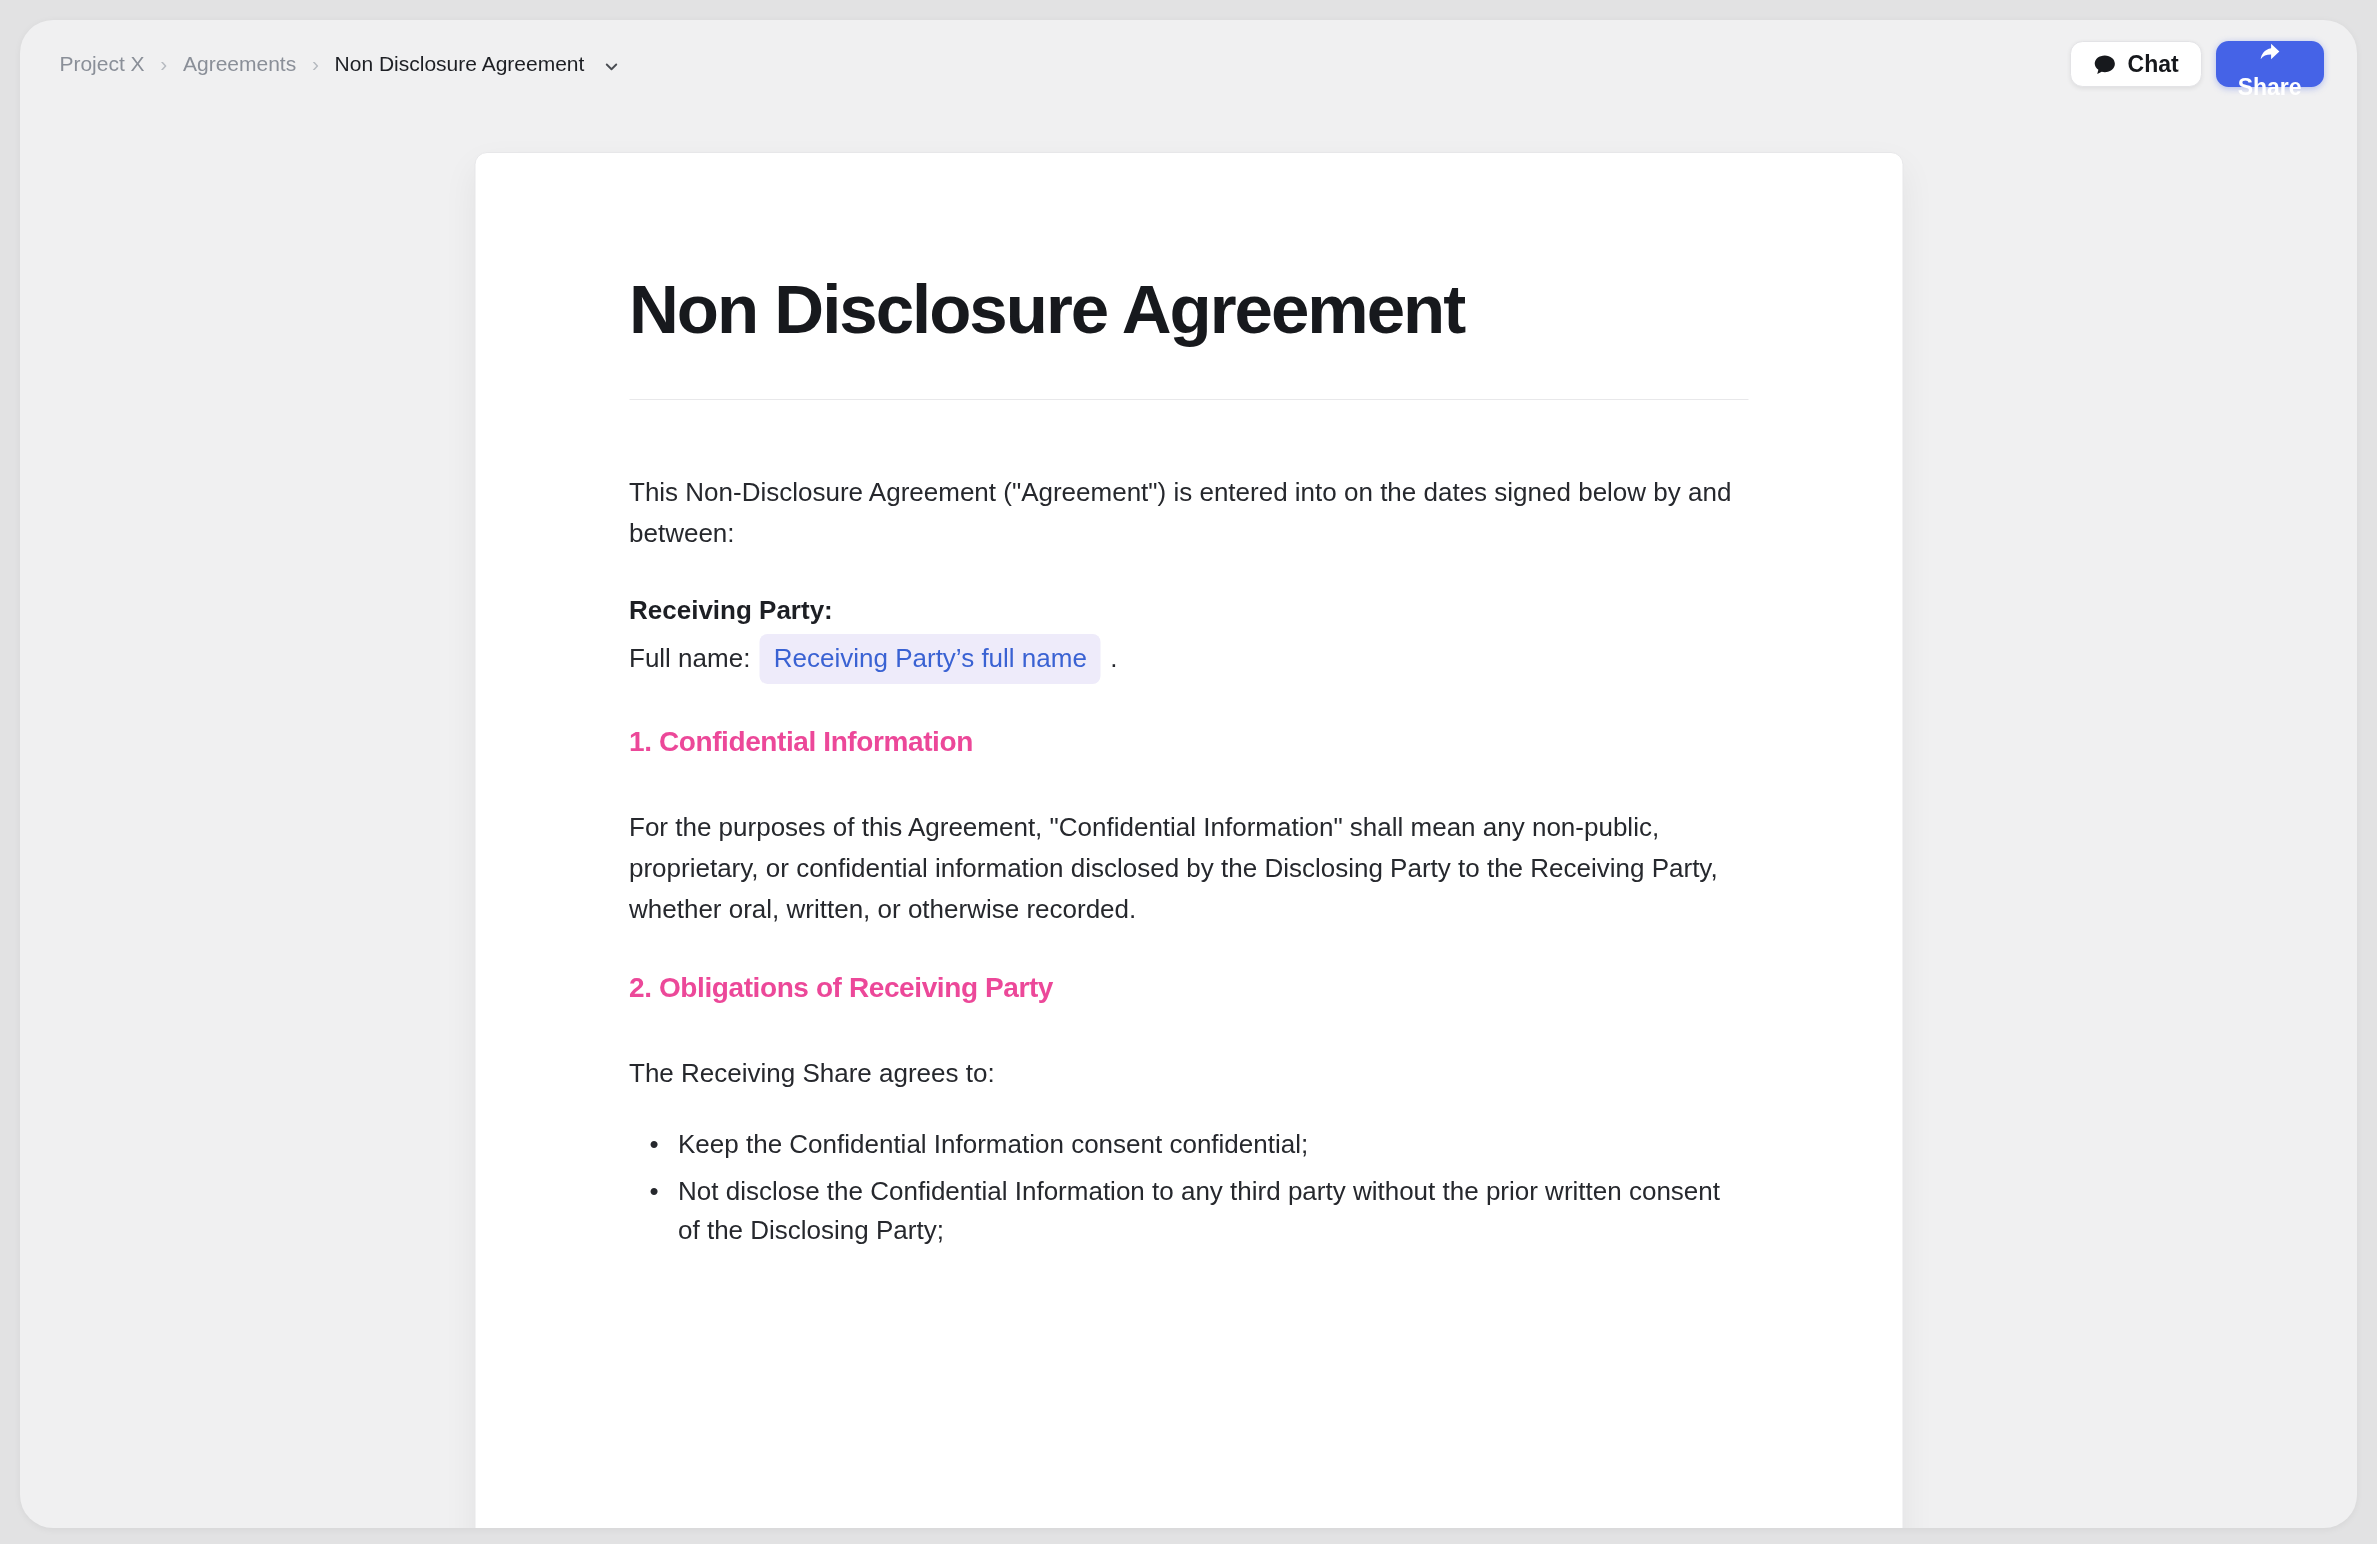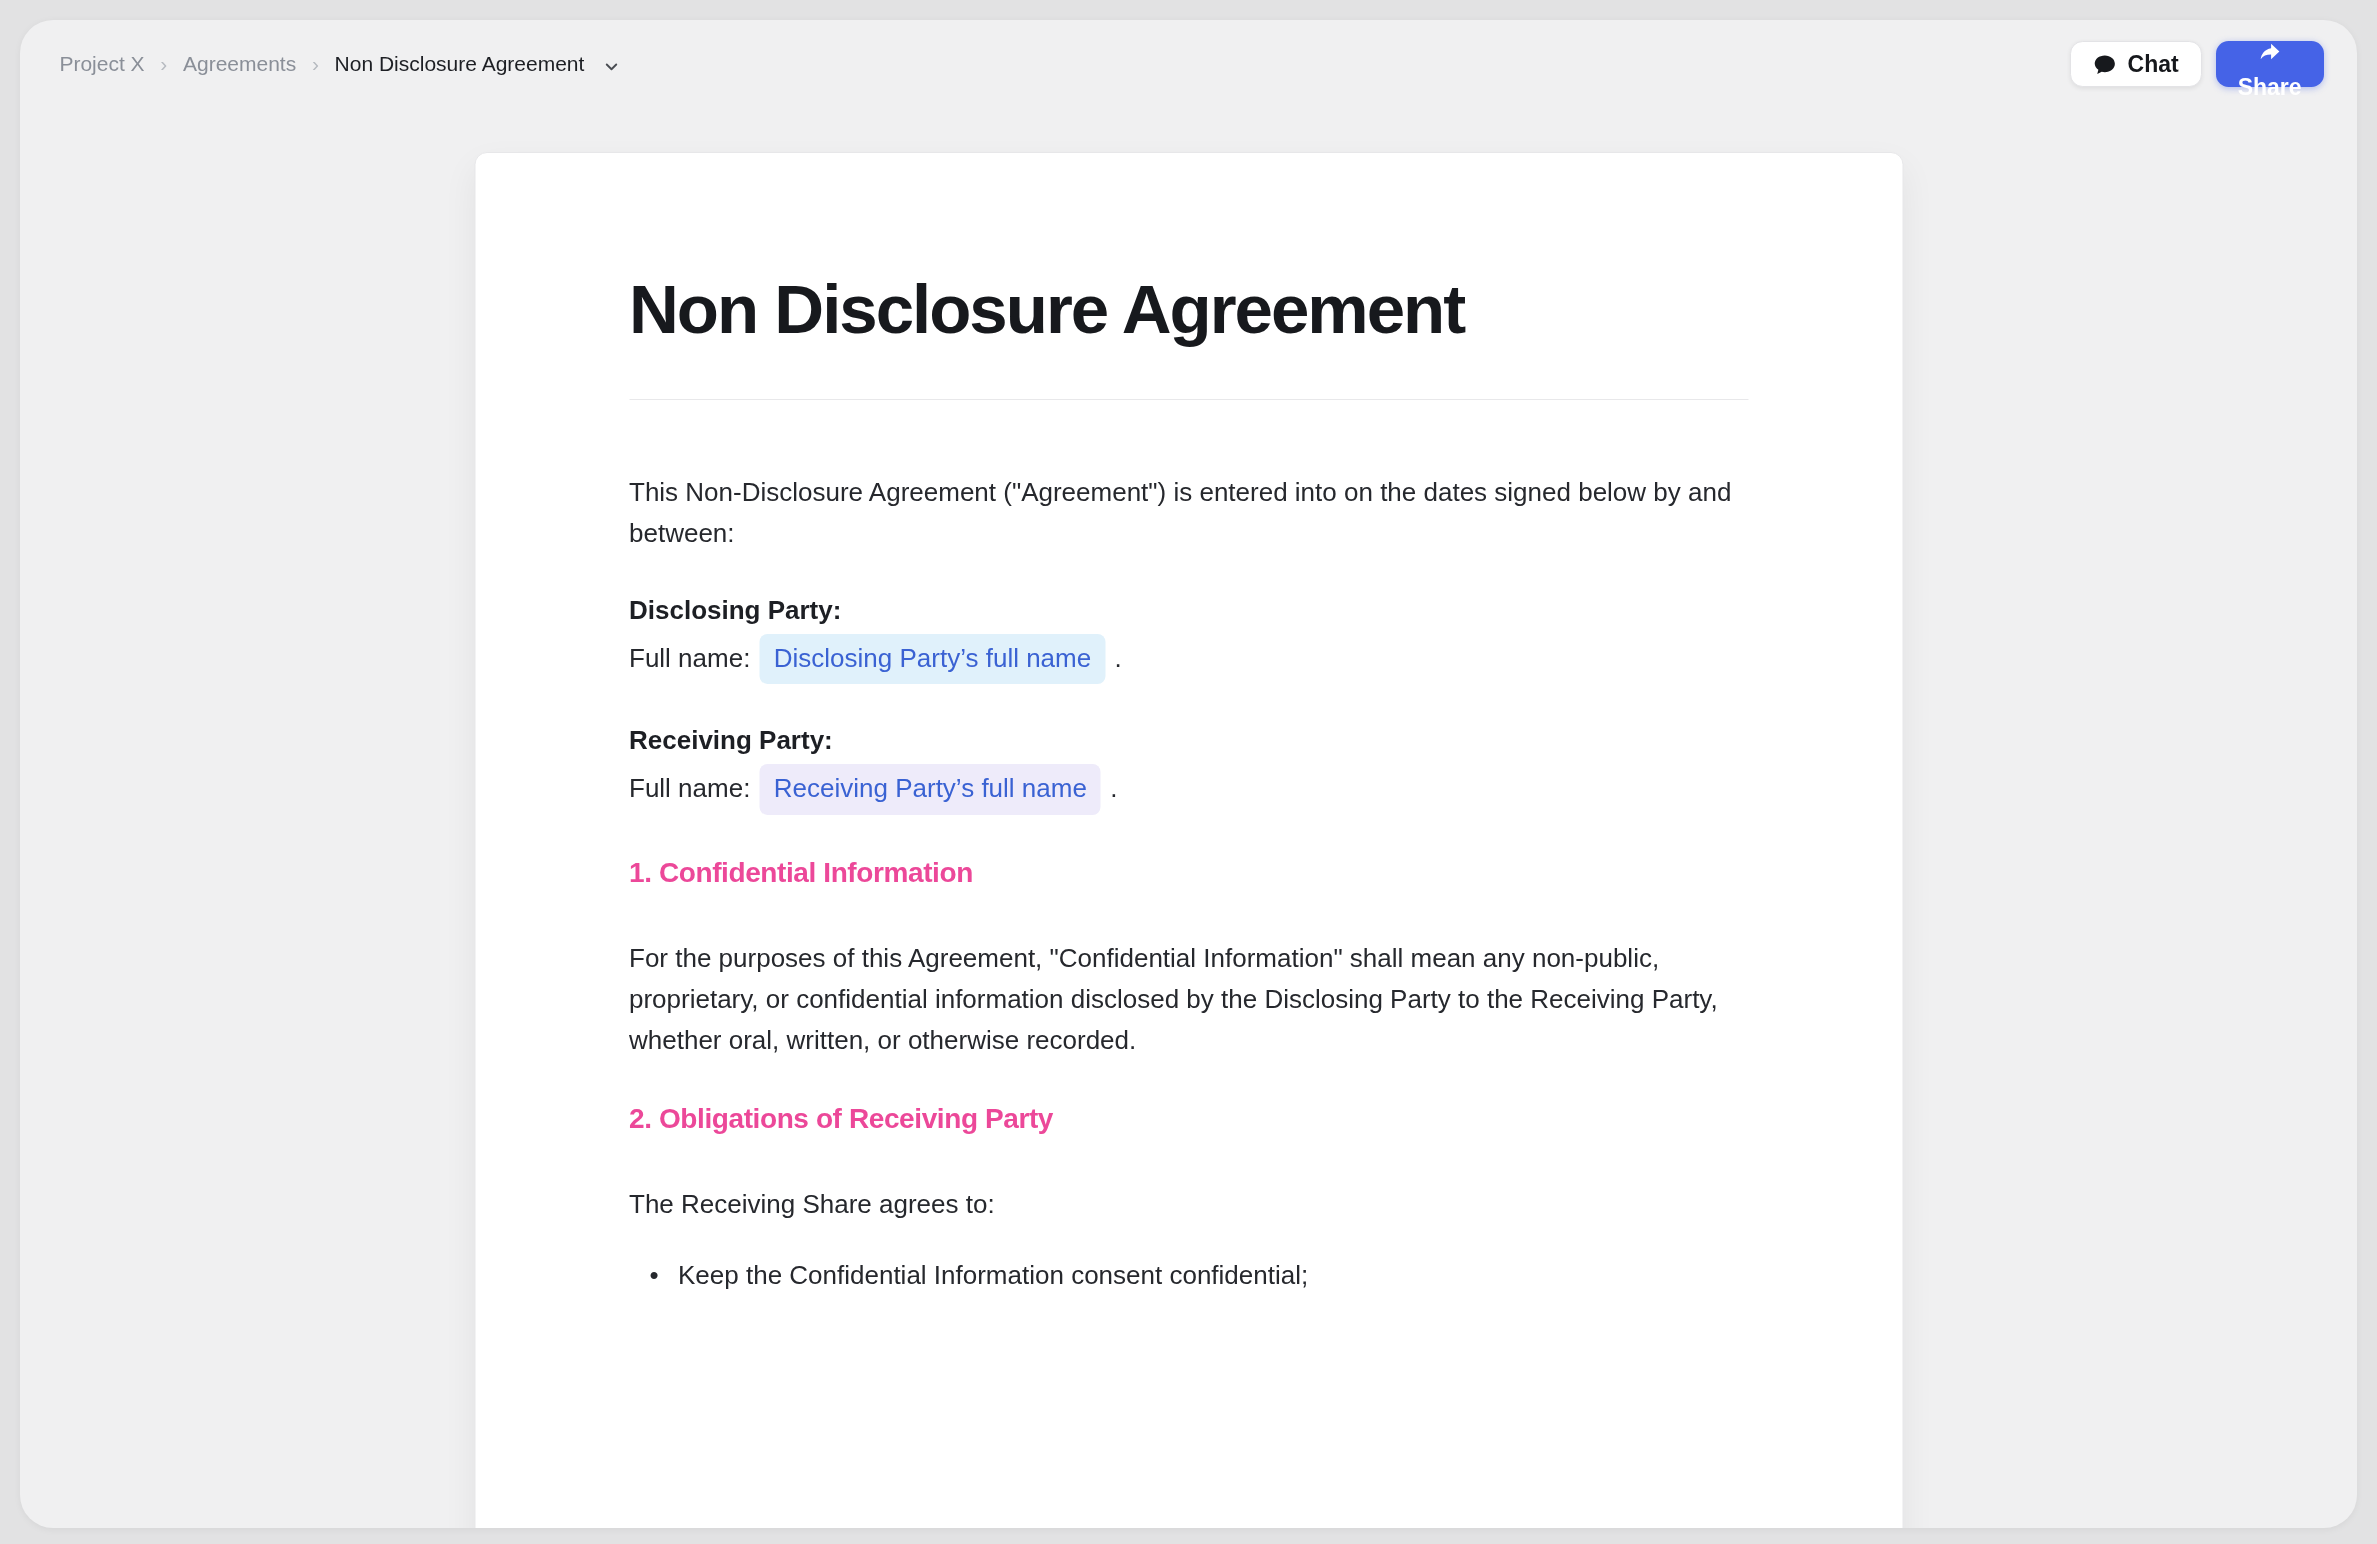--- a/index.html
+++ b/index.html
@@ -203,39 +203,36 @@
 
   <main class="doc-area">
     <article class="card">
 
       <h1 class="doc-title">Non Disclosure Agreement</h1>
 
       <div class="divider"></div>
 
       <p class="para">This Non-Disclosure Agreement ("Agreement") is entered into on the dates signed below by and between:</p>
 
-      <p class="party-block">
-        <strong>Disclosing Party:</strong><br>
-        <span>Full name:</span><span class="field-chip chip-blue">Disclosing Party’s full name</span><span class="chip-suffix">.</span>
-      </p>
 
       <p class="party-block">
         <strong>Receiving Party:</strong><br>
         <span>Full name:</span><span class="field-chip chip-purple">Receiving Party’s full name</span><span class="chip-suffix">.</span>
       </p>
 
       <section>
         <h3 class="sec-heading">1. Confidential Information</h3>
         <p class="sec-body">For the purposes of this Agreement, "Confidential Information" shall mean any non-public, proprietary, or confidential information disclosed by the Disclosing Party to the Receiving Party, whether oral, written, or otherwise recorded.</p>
       </section>
 
       <section>
         <h3 class="sec-heading">2. Obligations of Receiving Party</h3>
         <p class="sec-body">The Receiving Share agrees to:</p>
         <ul class="bullets">
           <li><span>Keep the Confidential Information consent confidential;</span></li>
+          <li><span>Not disclose the Confidential Information to any third party without the prior written consent of the Disclosing Party;</span></li>
         </ul>
       </section>
 
     </article>
   </main>
 </div>
 
 
 </body></html>

